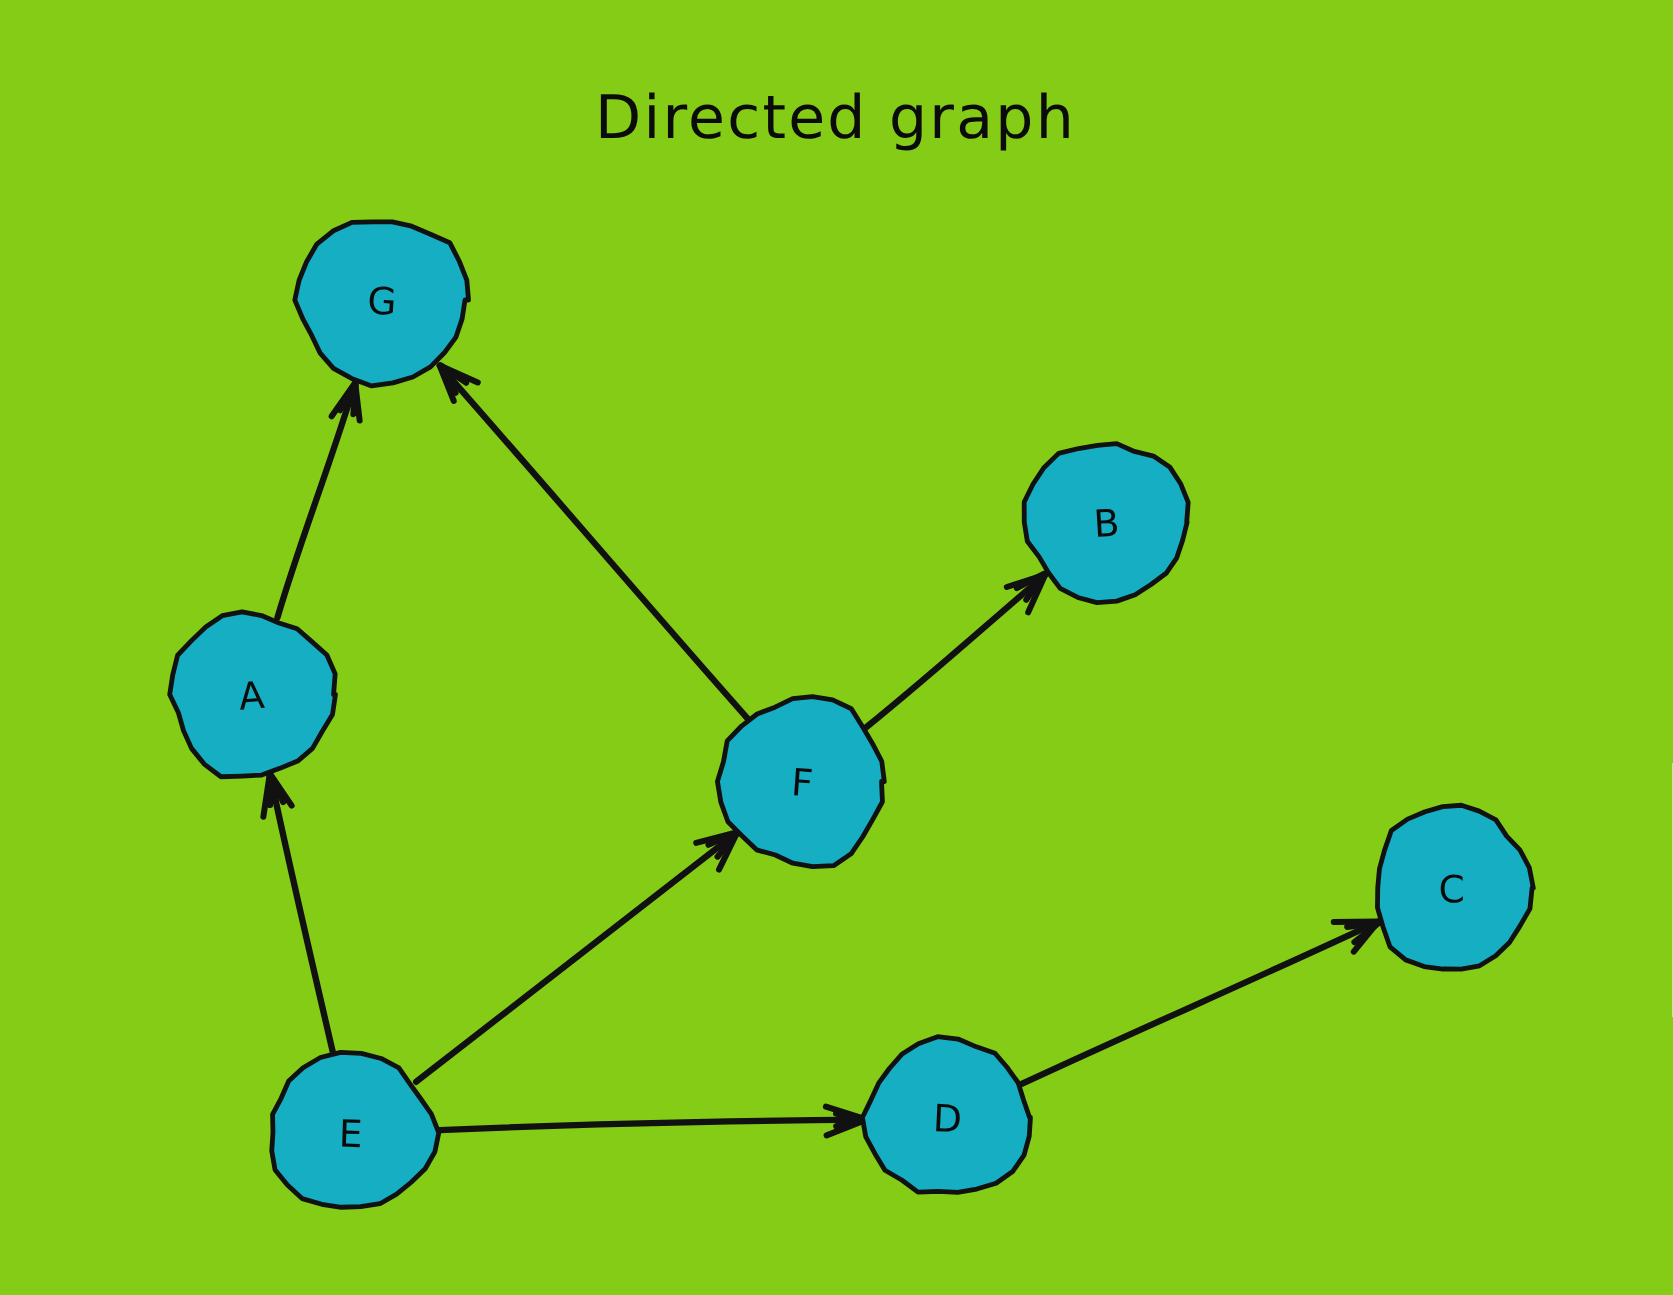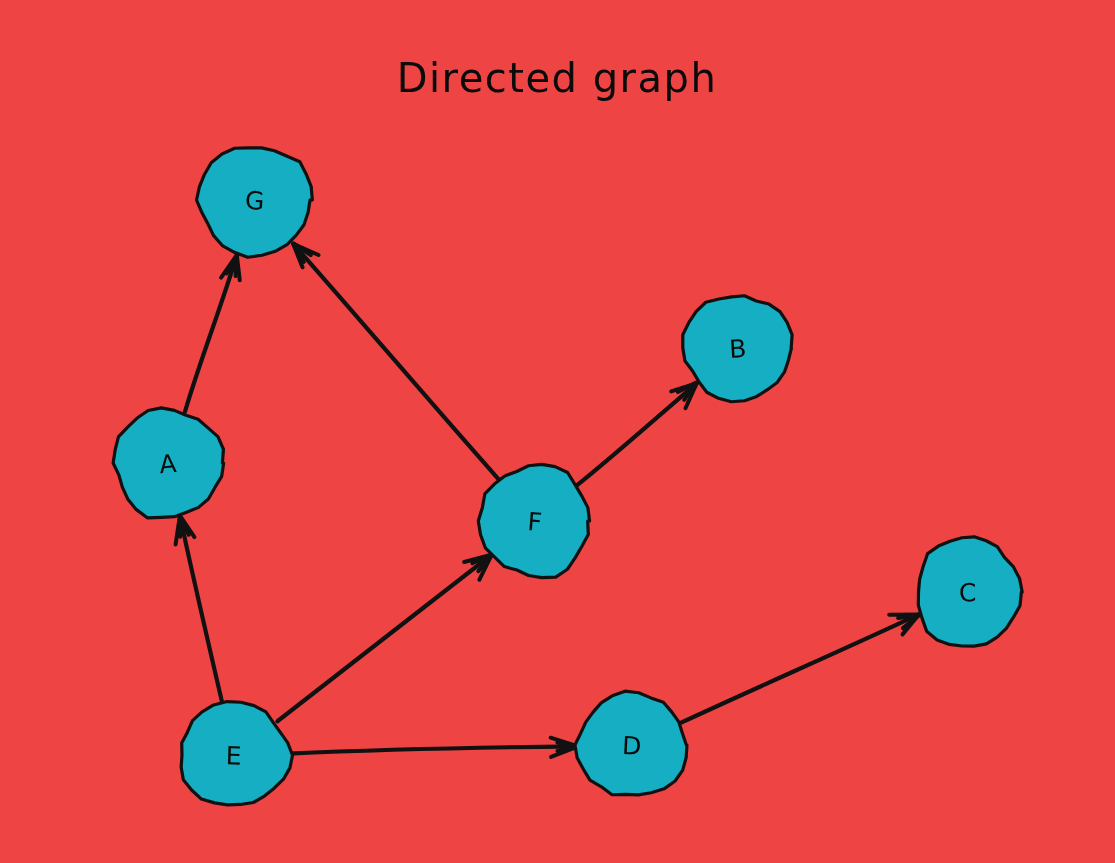--- a/index.html
+++ b/index.html
@@ -11,21 +11,21 @@
   body {
     width: 1115px;
     height: 863px;
     overflow: hidden;
     font-family: "DejaVu Sans", sans-serif;
   }
   #canvas-wrap {
     position: relative;
     width: 1115px;
     height: 863px;
-    background: #ef4444;
+    background: #84cc16;
   }
   svg#graph-svg {
     position: absolute;
     top: 0;
     left: 0;
     width: 1115px;
     height: 863px;
     display: block;
   }
   .graph-title {

